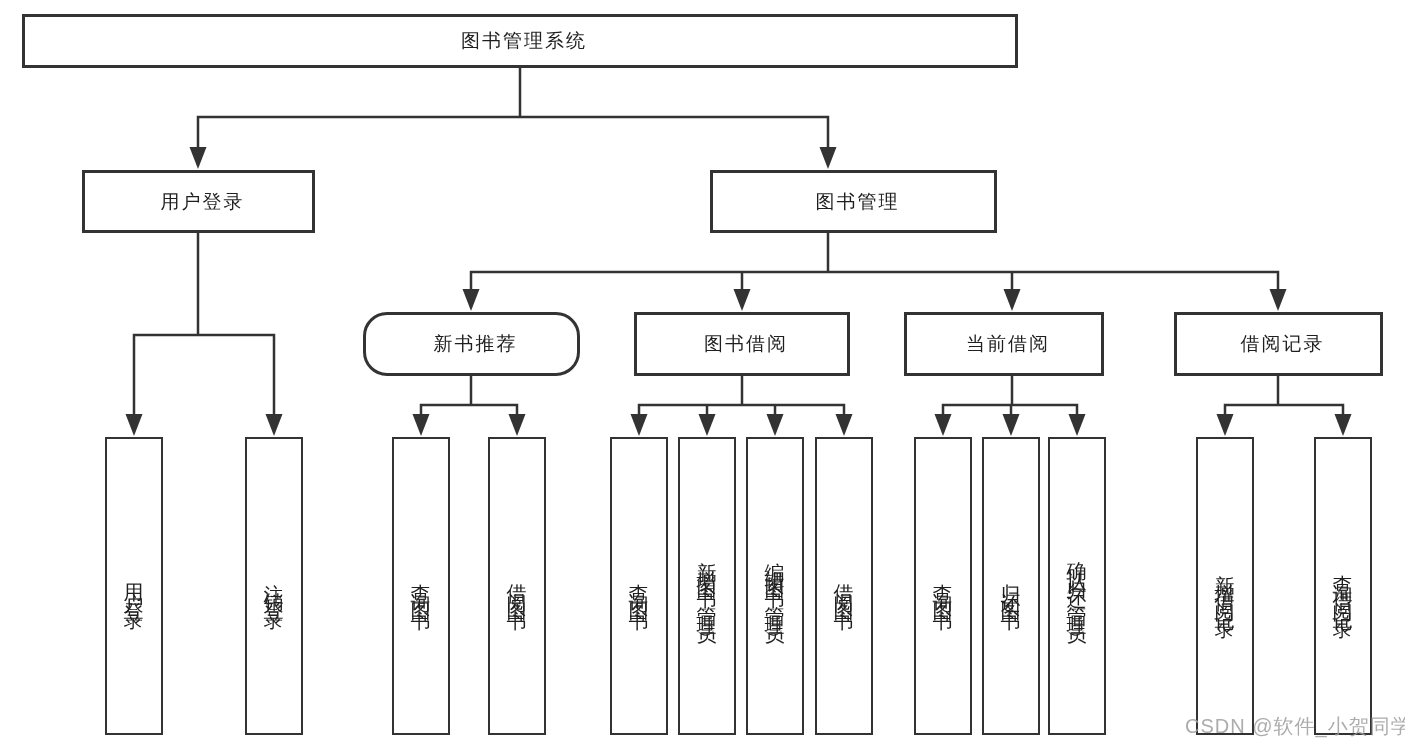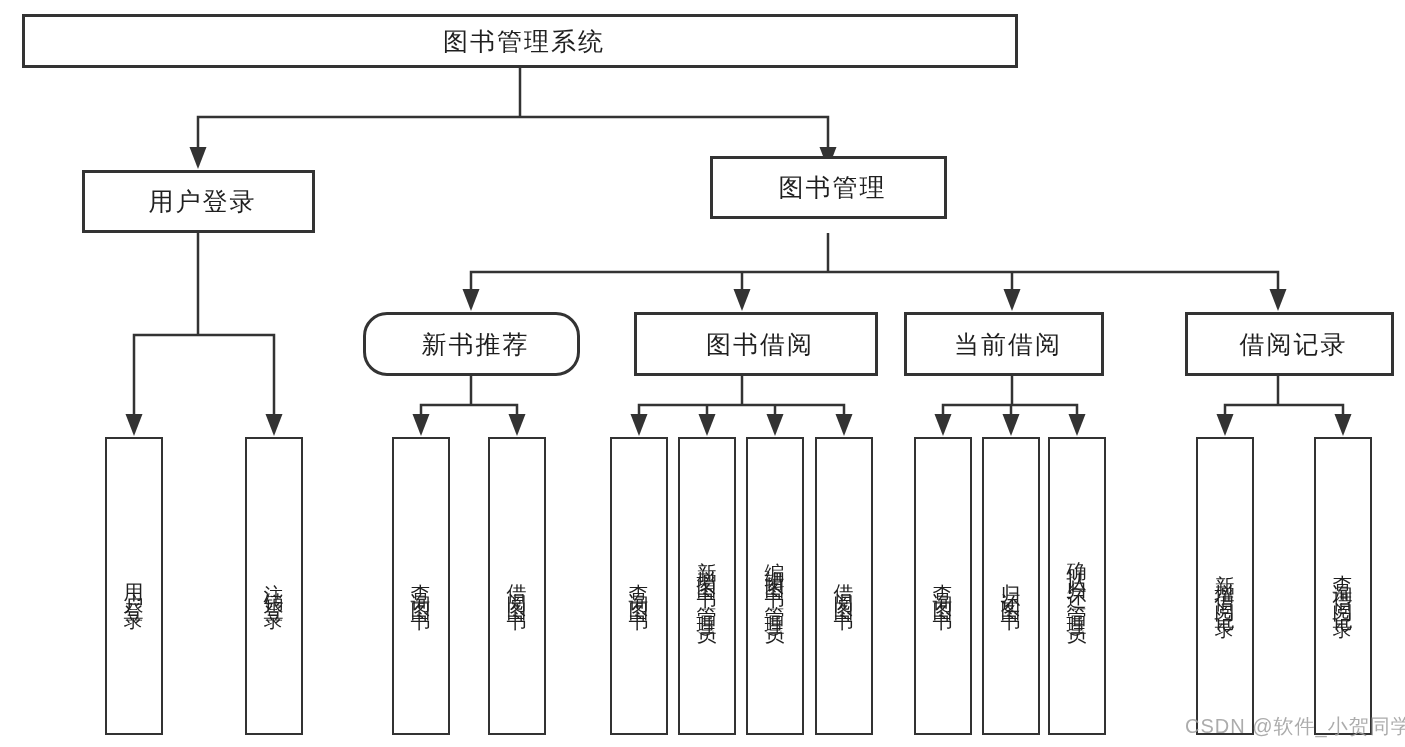--- a/index.html
+++ b/index.html
@@ -14,21 +14,21 @@
   .connectors path{fill:none;stroke:#333333;stroke-width:2.5;}
   .connectors polygon{fill:#333333;stroke:none;}
   .node{
     position:absolute;
     background:#ffffff;
     border:3px solid #333333;
     display:flex;align-items:center;justify-content:center;
     color:#1f1f1f;
     box-sizing:border-box;
   }
-  .node.h{font-size:25px;letter-spacing:2px;white-space:nowrap;padding-left:8px;}
+  .node.h{font-size:19px;letter-spacing:2px;white-space:nowrap;padding-left:8px;}
   .node.leaf{
     border-width:2.5px;
     width:58px;height:298px;top:437px;
   }
   .leaf .vtext{
     writing-mode:vertical-rl;
     text-orientation:mixed;
     font-size:20px;
     letter-spacing:9px;
     line-height:1;
@@ -111,34 +111,34 @@
     </g>
   </svg>
 
   <div class="node h" style="left:22px;top:14px;width:996px;height:54px;">
     <span>图书管理系统</span>
   </div>
 
   <div class="node h" style="left:82px;top:170px;width:233px;height:63px;">
     <span>用户登录</span>
   </div>
-  <div class="node h" style="left:710px;top:156px;width:237px;height:63px;font-family:Liberation Serif, serif;">
+  <div class="node h" style="left:710px;top:170px;width:287px;height:63px;font-family:Liberation Serif, serif;">
     <span>图书管理</span>
   </div>
 
   <div class="node h" style="left:363px;top:312px;width:217px;height:64px;border-radius:24px;">
     <span>新书推荐</span>
   </div>
-  <div class="node h" style="left:634px;top:312px;width:244px;height:64px;">
+  <div class="node h" style="left:634px;top:312px;width:216px;height:64px;">
     <span>图书借阅</span>
   </div>
   <div class="node h" style="left:904px;top:312px;width:200px;height:64px;">
     <span>当前借阅</span>
   </div>
-  <div class="node h" style="left:1174px;top:312px;width:209px;height:64px;margin-left:11px;">
+  <div class="node h" style="left:1174px;top:312px;width:209px;height:64px;">
     <span>借阅记录</span>
   </div>
 
   <div class="node leaf" style="left:105px;">
     <span class="vtext">用户登录</span>
   </div>
   <div class="node leaf" style="left:245px;">
     <span class="vtext">注销登录</span>
   </div>
 

